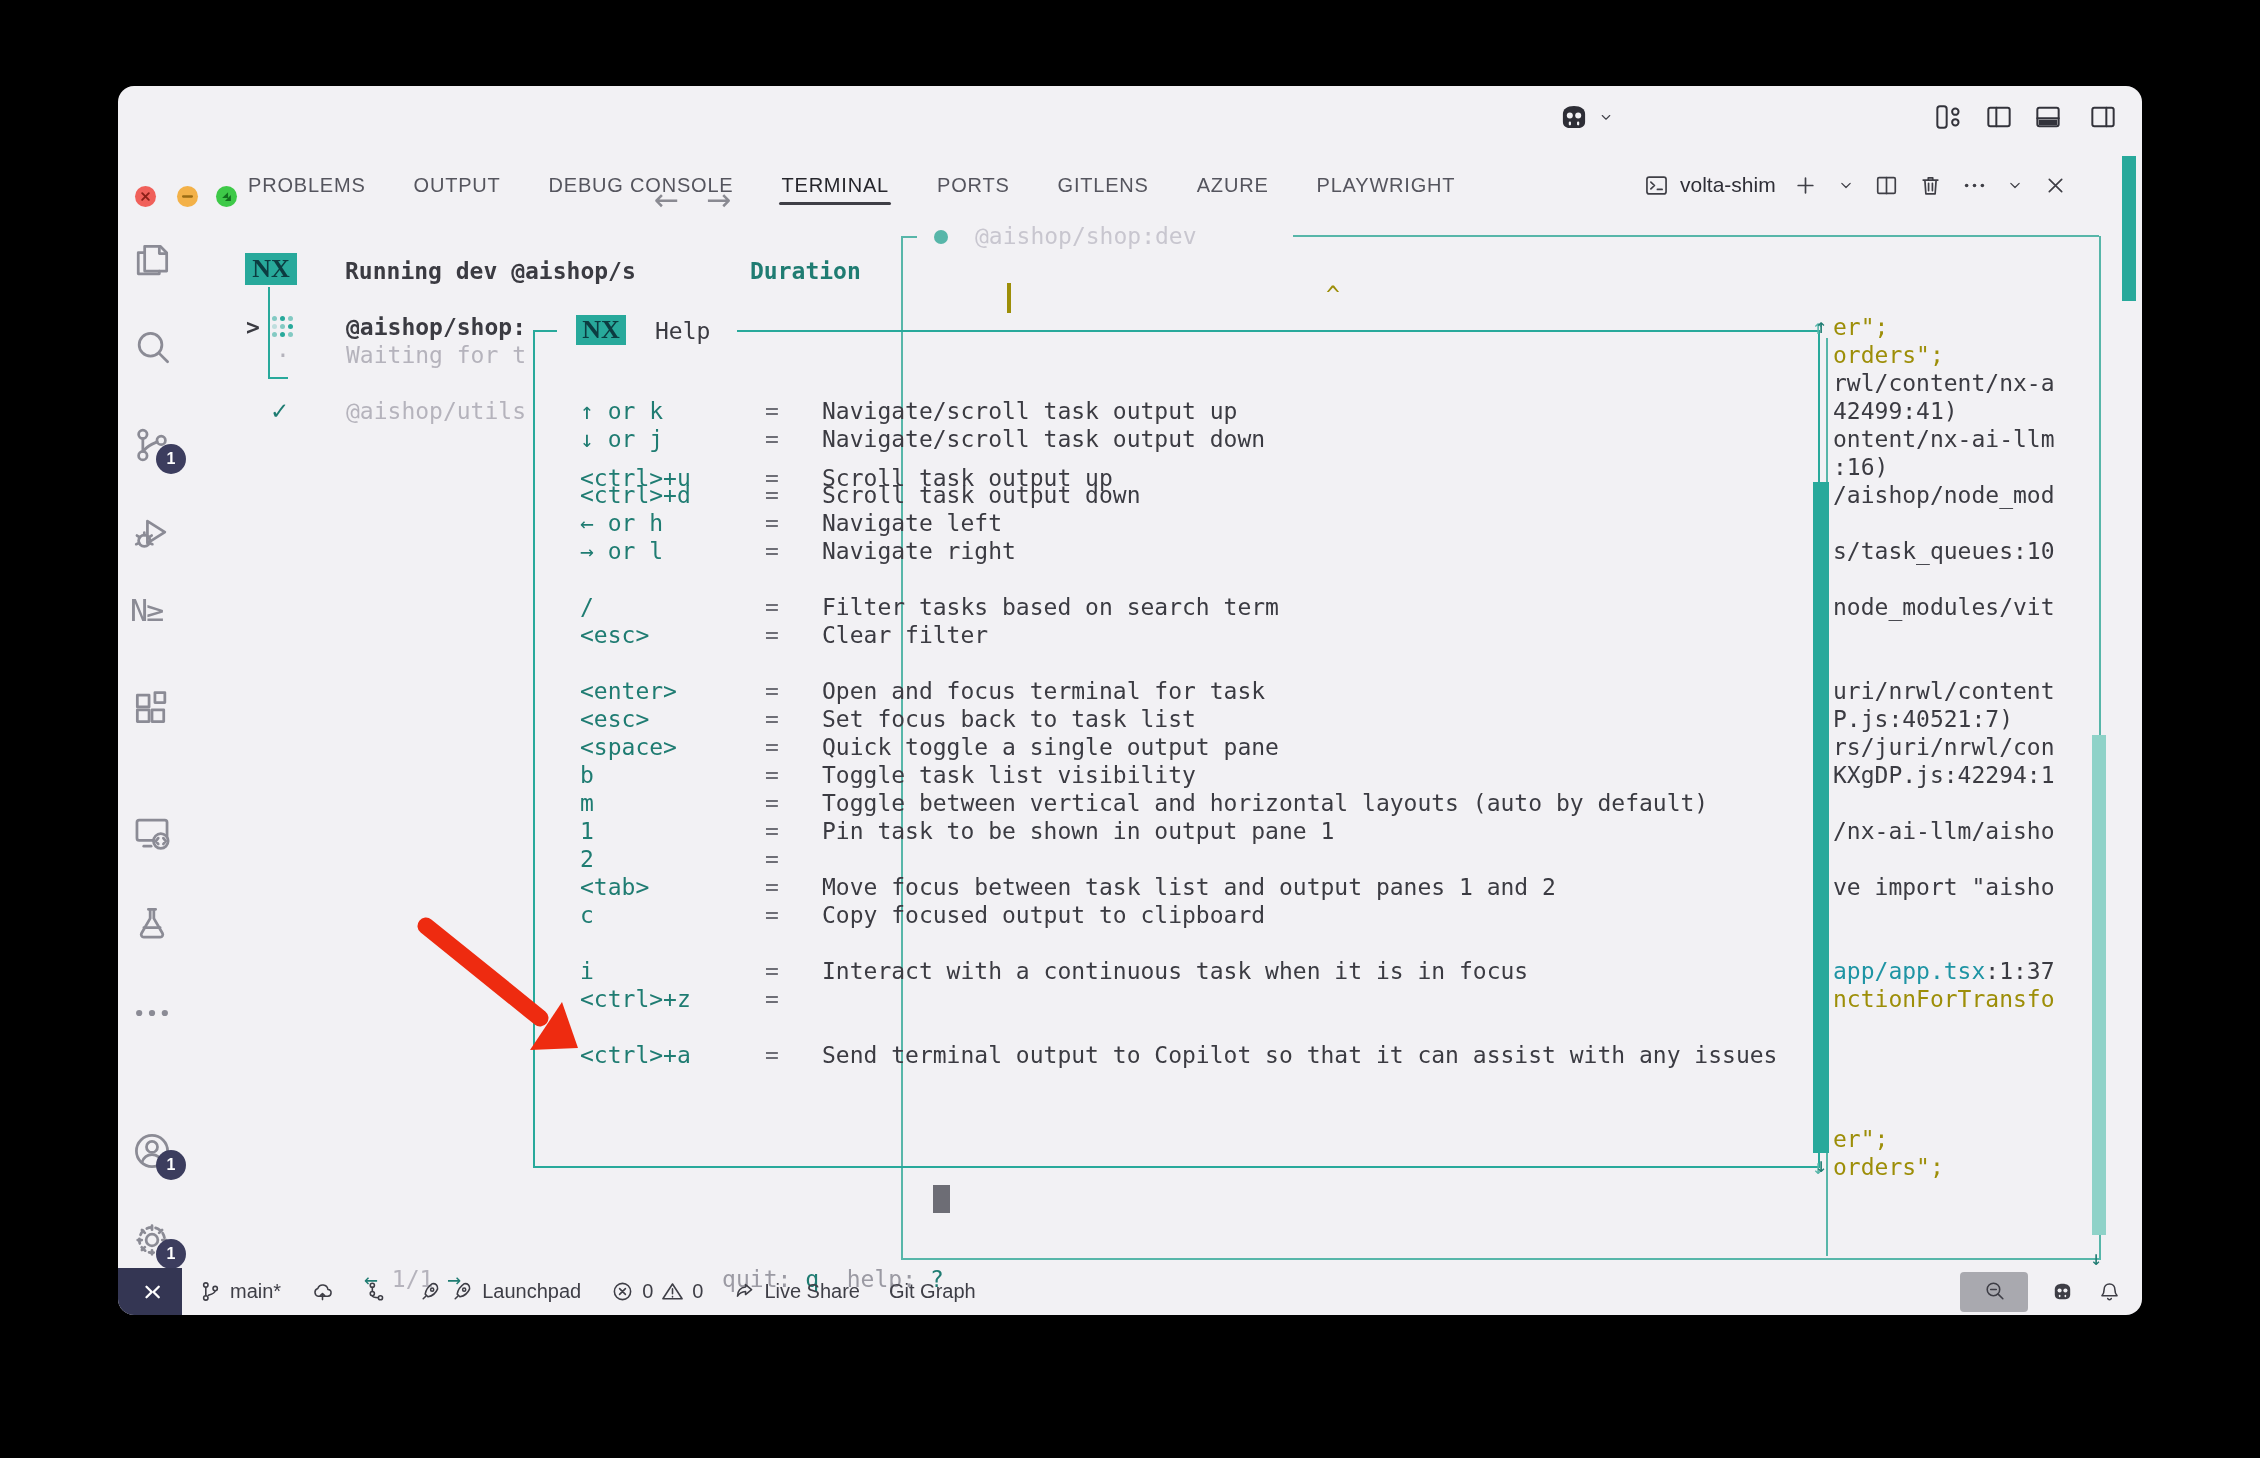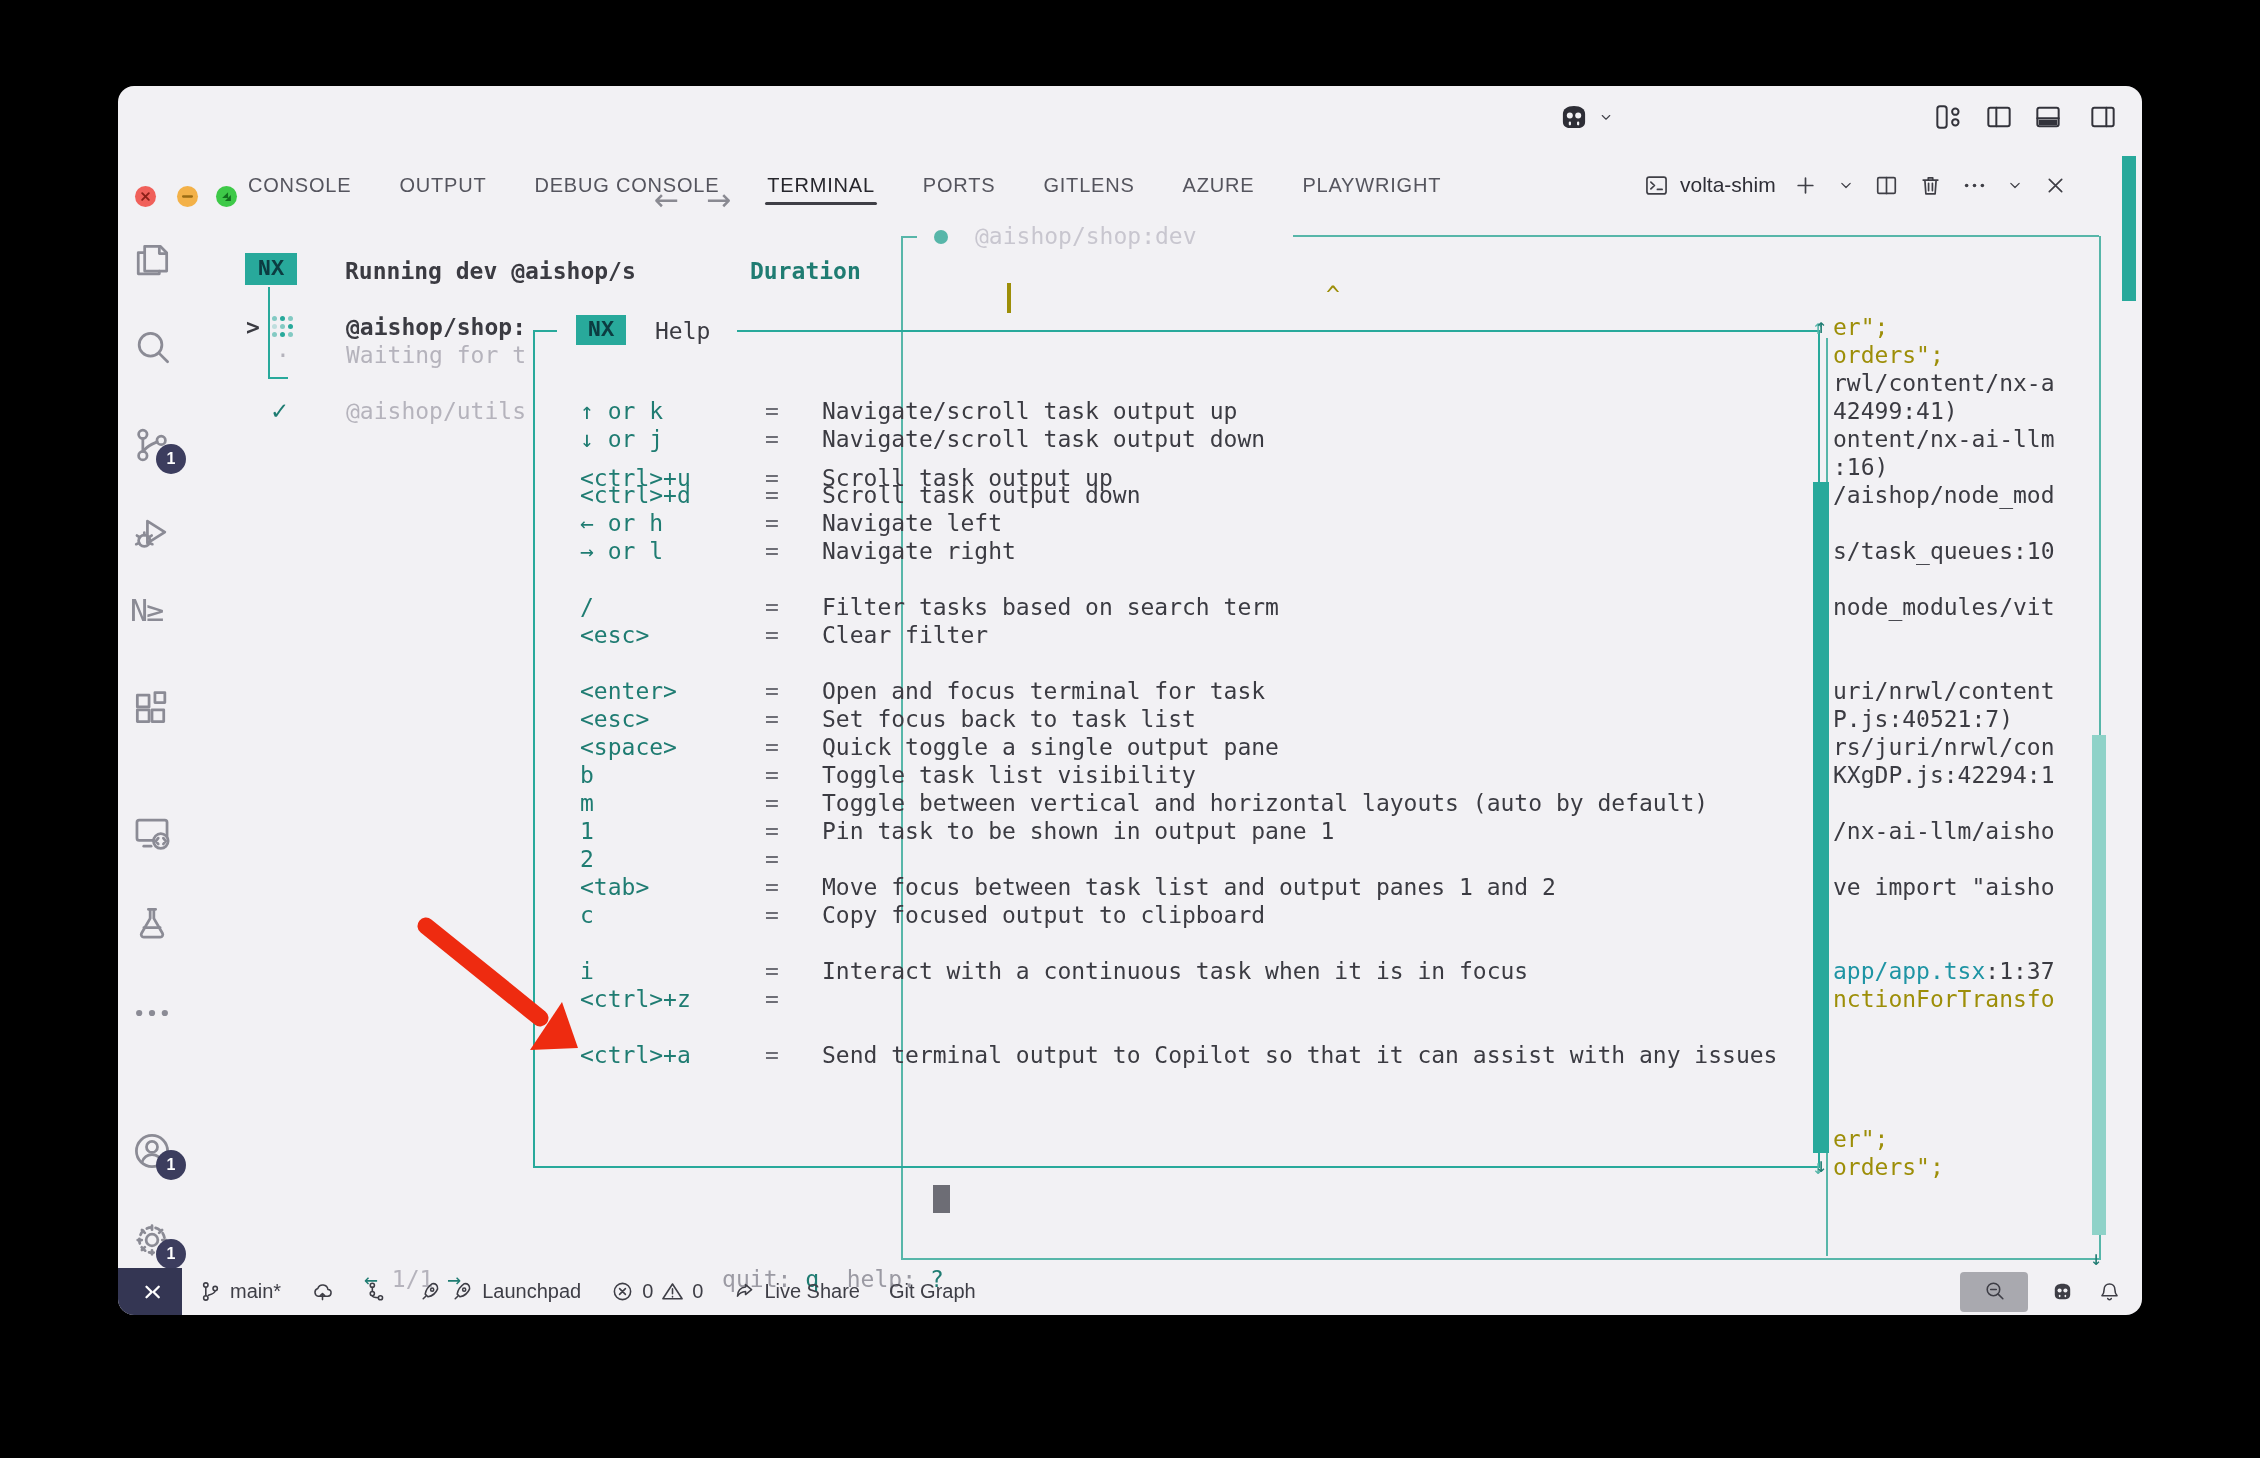--- a/index.html
+++ b/index.html
@@ -36,22 +36,22 @@
   
   .act-item{position:absolute;left:12px;width:44px;height:44px;color:#8b8b95;}
   .act-item svg{width:44px;height:44px;}
   .act-badge{position:absolute;right:-12px;bottom:-7px;width:30px;height:30px;border-radius:50%;
              background:#3c3d5e;color:#fff;font-size:16px;font-weight:bold;display:flex;align-items:center;justify-content:center;}
   .nxtxt{font-family:"DejaVu Sans Mono",monospace;font-size:30px;color:#8b8b95;letter-spacing:-2px;}
   
   .tealline{position:absolute;background:var(--tealLine);}
   .helpline{position:absolute;background:var(--teal);}
   .nxbadge{position:absolute;width:52px;height:32px;background:var(--teal);color:var(--badgeText);
-           display:flex;align-items:center;justify-content:center;font-family:Liberation Mono, monospace;
-           font-size:22px;font-weight:bold;}
+           display:flex;align-items:center;justify-content:center;font-family:Liberation Serif, serif;
+           font-size:26px;font-weight:bold;}
   .hrow span.eq{position:absolute;left:193px;color:#6e6e76;}
   .hrow span.desc{position:absolute;left:250px;color:var(--dark);}
   .hrow span.key{position:absolute;left:8px;color:var(--tealText);}
   .outline-pre{position:absolute;left:-21px;color:var(--tealLine);font-size:20px;}
   
   .statusbar{position:absolute;left:0;right:0;bottom:0;height:47px;font-size:20px;color:#3e3e46;}
   .st-left{position:absolute;left:80px;top:0;height:47px;display:flex;align-items:center;gap:29px;}
   .st-item{display:flex;align-items:center;gap:7px;}
   .st-ico{width:25px;height:25px;color:#3e3e46;}
   .st-ico svg{width:100%;height:100%;}
@@ -173,21 +173,21 @@
             <path d="M6.5 18.2c1-2.9 2.8-4.2 5.5-4.2s4.5 1.3 5.5 4.2"></path>
           </svg><span class="act-badge">1</span></div>
         <div class="act-item" style="top: 1063px;"><svg viewBox="0 0 24 24" fill="none" stroke="currentColor" stroke-width="1.5" stroke-linecap="round" stroke-linejoin="round">
             <circle cx="12" cy="12" r="3.2"></circle>
             <path d="M12 4.2v2.2M12 17.6v2.2M19.8 12h-2.2M6.4 12H4.2M17.5 6.5l-1.6 1.6M8.1 15.9l-1.6 1.6M17.5 17.5l-1.6-1.6M8.1 8.1L6.5 6.5"></path>
             <circle cx="12" cy="12" r="6.9" stroke-dasharray="2.6 2.3"></circle>
           </svg><span class="act-badge">1</span></div>
       </div>
 
     <div class="tabs" id="tabs">
-        <span class="tab">CONSOLE</span>
+        <span class="tab">PROBLEMS</span>
         <span class="tab">OUTPUT</span>
         <span class="tab">DEBUG CONSOLE</span>
         <span class="tab active">TERMINAL</span>
         <span class="tab">PORTS</span>
         <span class="tab">GITLENS</span>
         <span class="tab">AZURE</span>
         <span class="tab">PLAYWRIGHT</span>
       </div>
     <div class="pctrl">
       <span class="pc-ico" id="pc-term"><svg viewBox="0 0 24 24" fill="none" stroke="currentColor" stroke-width="1.5" stroke-linecap="round" stroke-linejoin="round">

